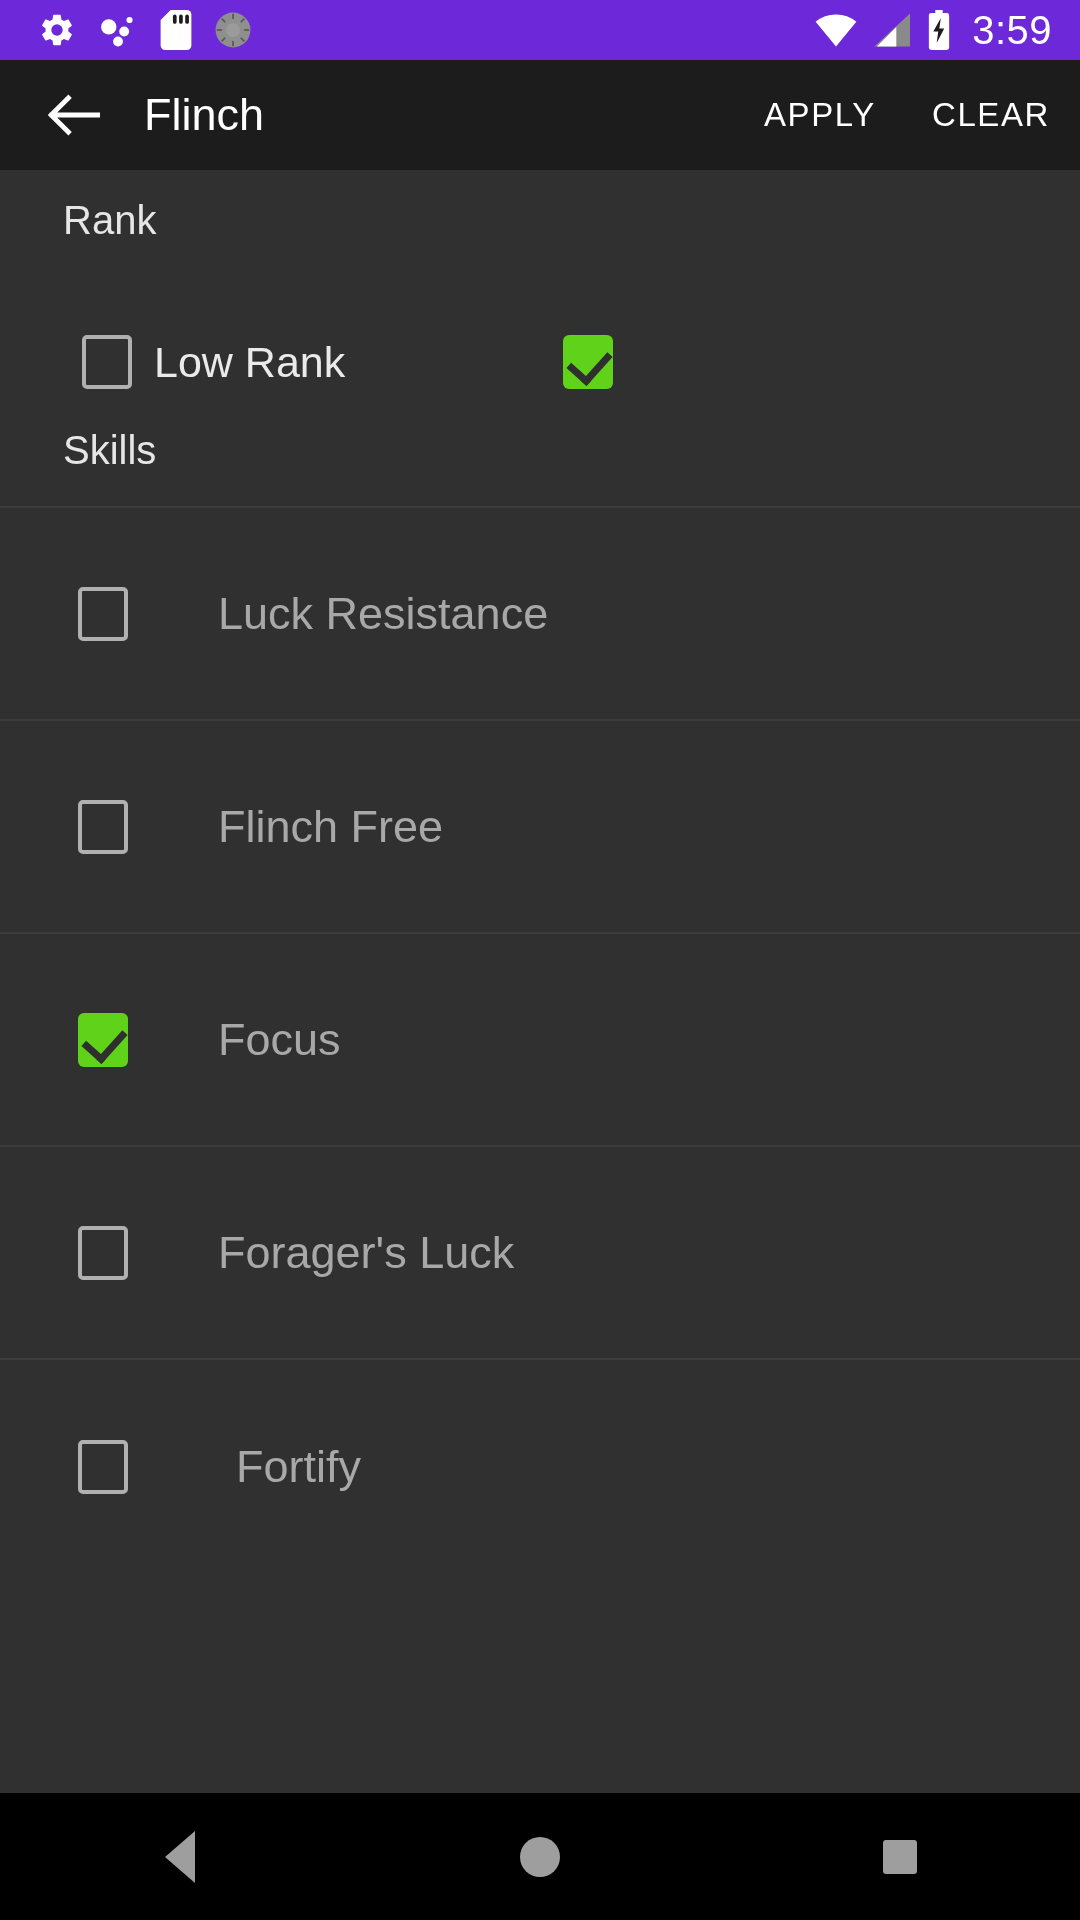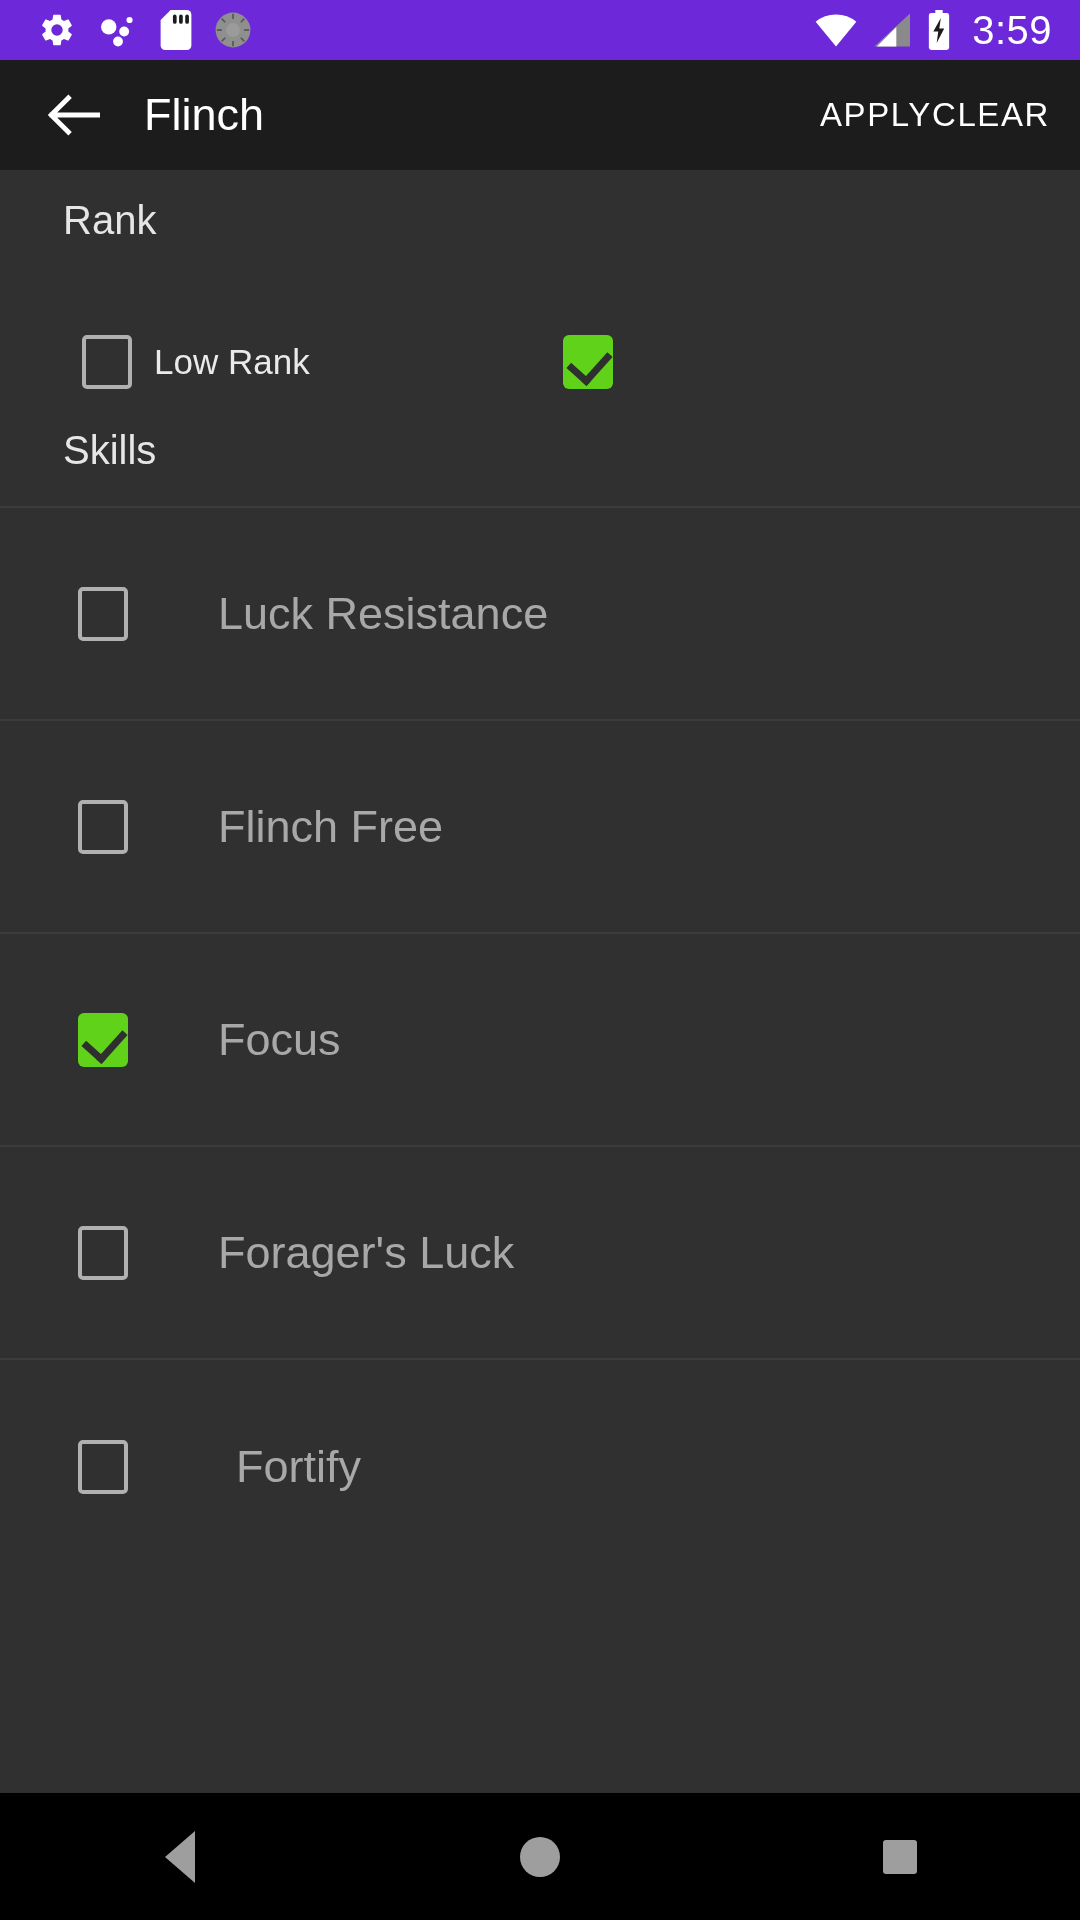--- a/index.html
+++ b/index.html
@@ -27,21 +27,21 @@
   
   .appbar{
     position:absolute; left:0; top:60px; width:1080px; height:110px;
     background:#1c1c1c; display:flex; align-items:center;
   }
   .back-btn{ width:56px; height:56px; margin-left:46px;
              display:flex; align-items:center; justify-content:center; }
   .appbar-title{
     color:#ffffff; font-size:45px; margin-left:42px; white-space:nowrap;
   }
-  .appbar-actions{ margin-left:auto; display:flex; align-items:flex-start; margin-right:30px; }
+  .appbar-actions{ margin-left:auto; display:flex; align-items:flex-start; gap:56px; margin-right:30px; }
   .action-btn{
     color:#ffffff; font-size:33px; letter-spacing:1.6px; white-space:nowrap;
   }
 
   
   .content{
     position:absolute; left:0; top:170px; width:1080px; height:1623px;
     background:#303030; overflow:hidden;
   }
   .section-label{
@@ -49,21 +49,21 @@
   }
   #rank-label{ top:28px; }
   #skills-label{ top:258px; z-index:5; }
 
   .rank-row{
     position:absolute; left:0; top:165px; width:1080px; height:80px;
   }
   .rank-item{ position:absolute; display:flex; align-items:center; }
   #rank-low{ left:82px; top:0; }
   #rank-high{ left:563px; top:0; }
-  .rank-text{ color:#eaeaea; font-size:35px; margin-left:22px; white-space:nowrap; }
+  .rank-text{ color:#eaeaea; font-size:43px; margin-left:22px; white-space:nowrap; }
 
   
   .cb{ width:50px; height:54px; flex:0 0 auto; position:relative; }
   .cb.off{
     border:4px solid #b0b0b0; border-radius:5px; background:transparent;
   }
   .cb.on{
     background:#5fd219; border-radius:6px;
   }
   .cb.on::after{

